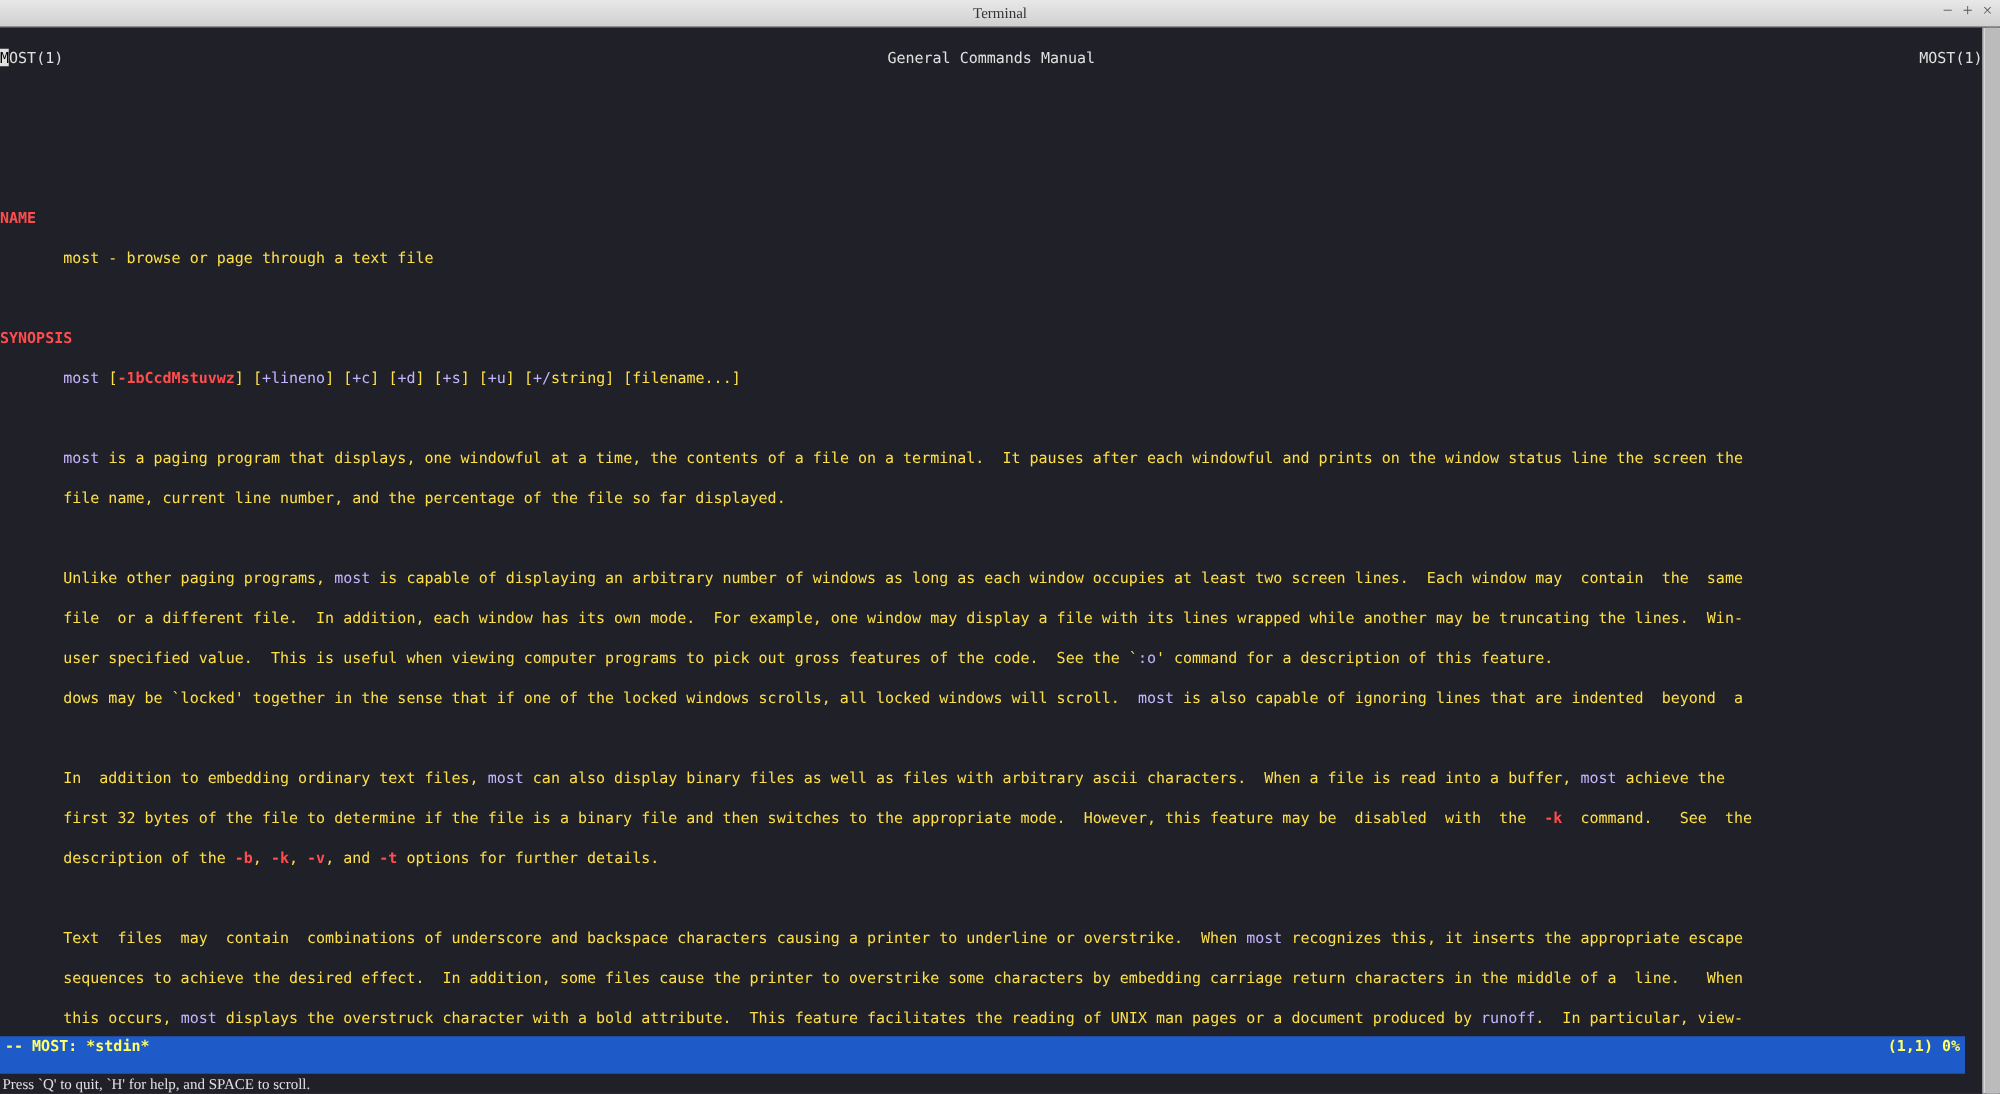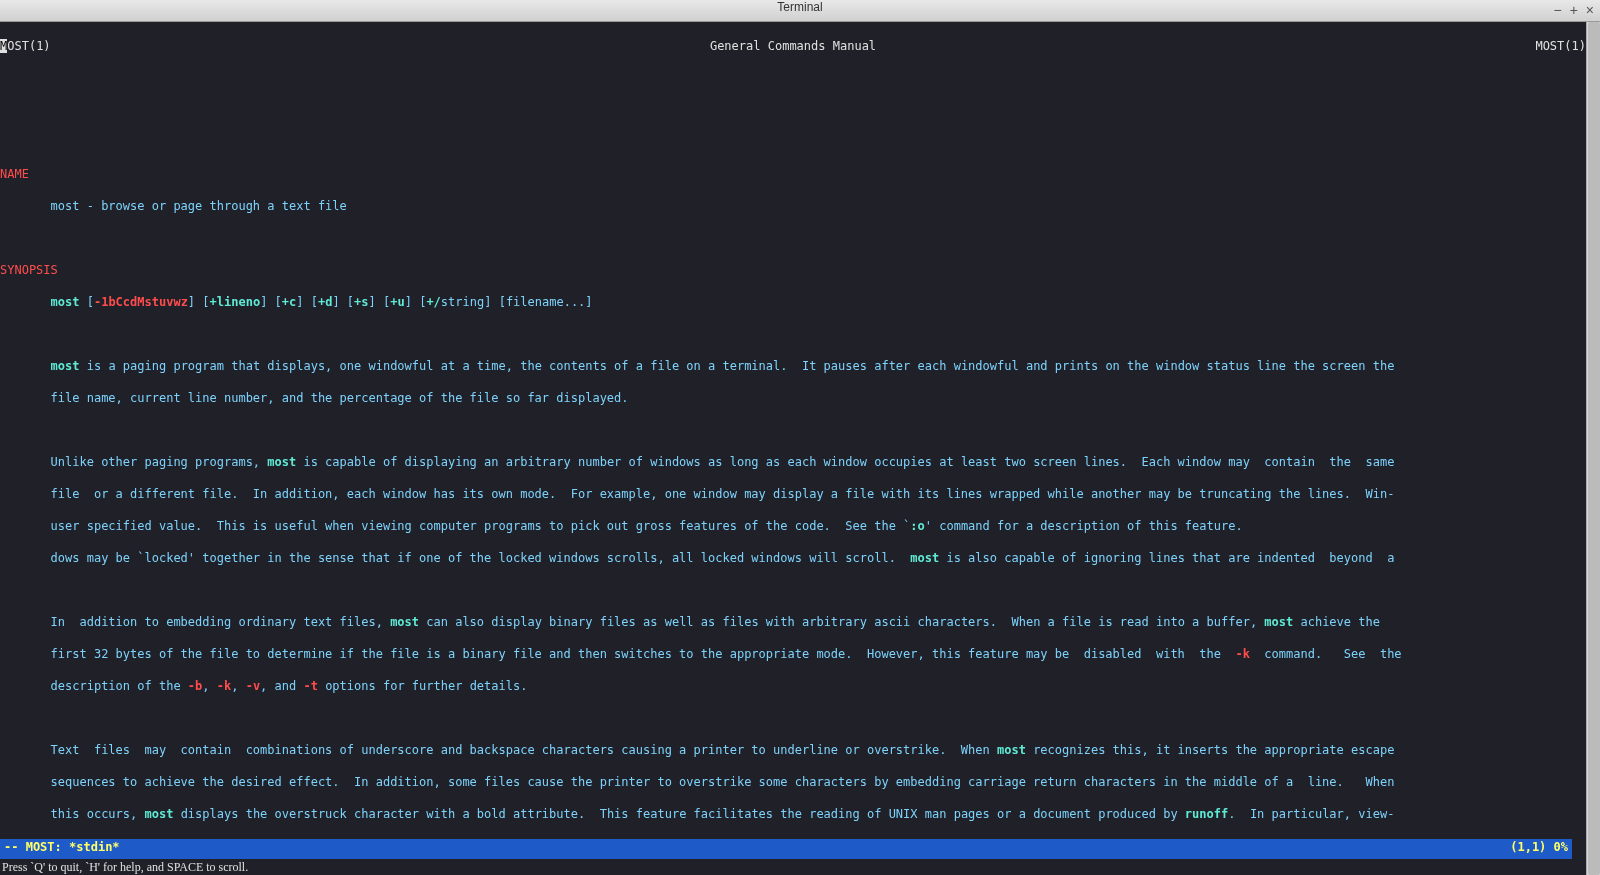--- a/index.html
+++ b/index.html
@@ -15,25 +15,26 @@
     width: 100%;
     height: 100%;
     display: flex;
     flex-direction: column;
   }
   .titlebar {
     height: 22px;
     background: linear-gradient(#e8e8e8, #d0d0d0);
     border-bottom: 1px solid #999;
     display: flex;
-    align-items: flex-start;
+    align-items: center;
     justify-content: center;
     position: relative;
     font-size: 12px;
     color: #333;
+    font-family: Liberation Serif, serif;
   }
   .titlebar-controls {
     position: absolute;
     right: 6px;
     top: 2px;
     display: flex;
     gap: 8px;
     font-size: 14px;
     color: #555;
   }
@@ -68,30 +69,30 @@
     background: #bbb;
     border-radius: 2px;
   }
   .man-header {
     display: flex;
     justify-content: space-between;
     height: 16px;
   }
   .man-header .left, .man-header .right { background: transparent; }
   .man-header .left .rev { background: #e0e0e0; color: #000; }
-  .section { color: #ff4d4d; font-weight: normal; }
-  .cmd { color: #5eead4; font-weight: bold; }
+  .section { color: #ff4d4d; font-weight: bold; }
+  .cmd { color: #c4b5fd; font-weight: normal; }
   .opt { color: #ff4d4d; font-weight: bold; }
-  .txt { color: #7dd3fc; }
+  .txt { color: #fde047; }
   .statusbar {
     position: absolute;
     left: 0;
     bottom: 16px;
     width: calc(100% - 14px);
-    height: 20px;
+    height: 30px;
     background: #1e5ac8;
     color: #ffff66;
     font-weight: bold;
     display: flex;
     justify-content: space-between;
     padding: 0 4px;
   }
   .helpline {
     position: absolute;
     left: 0;

